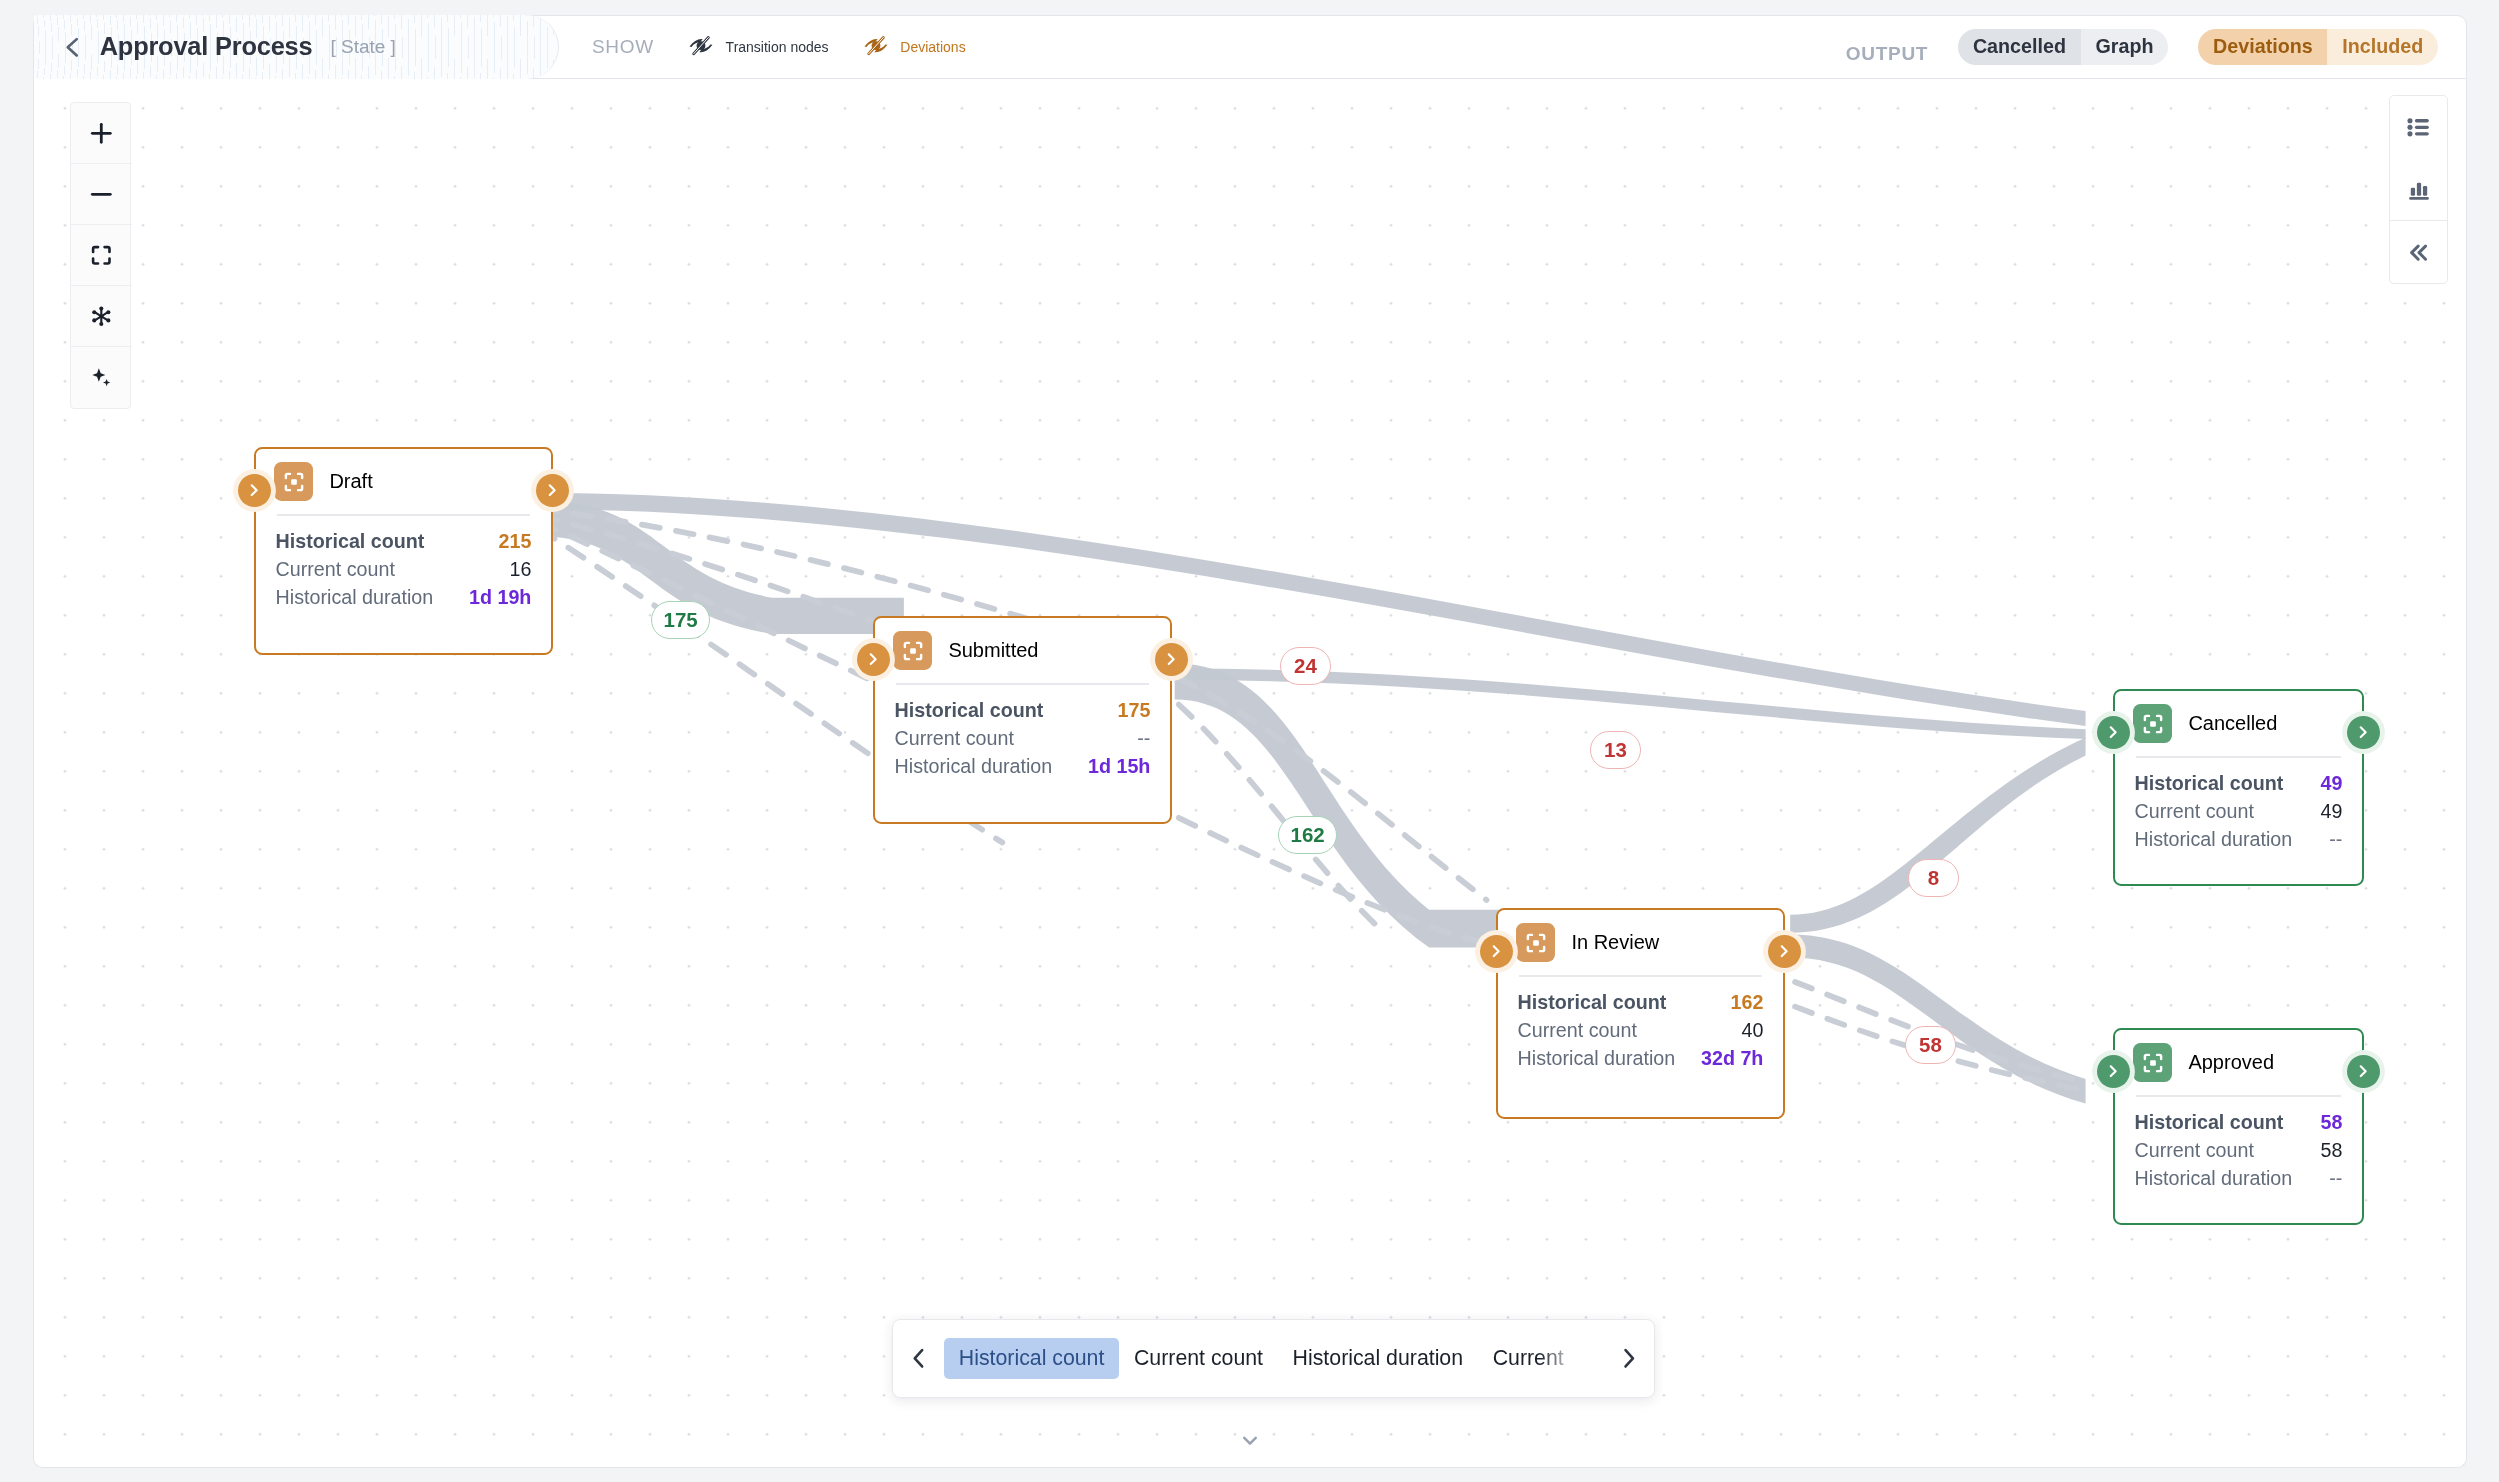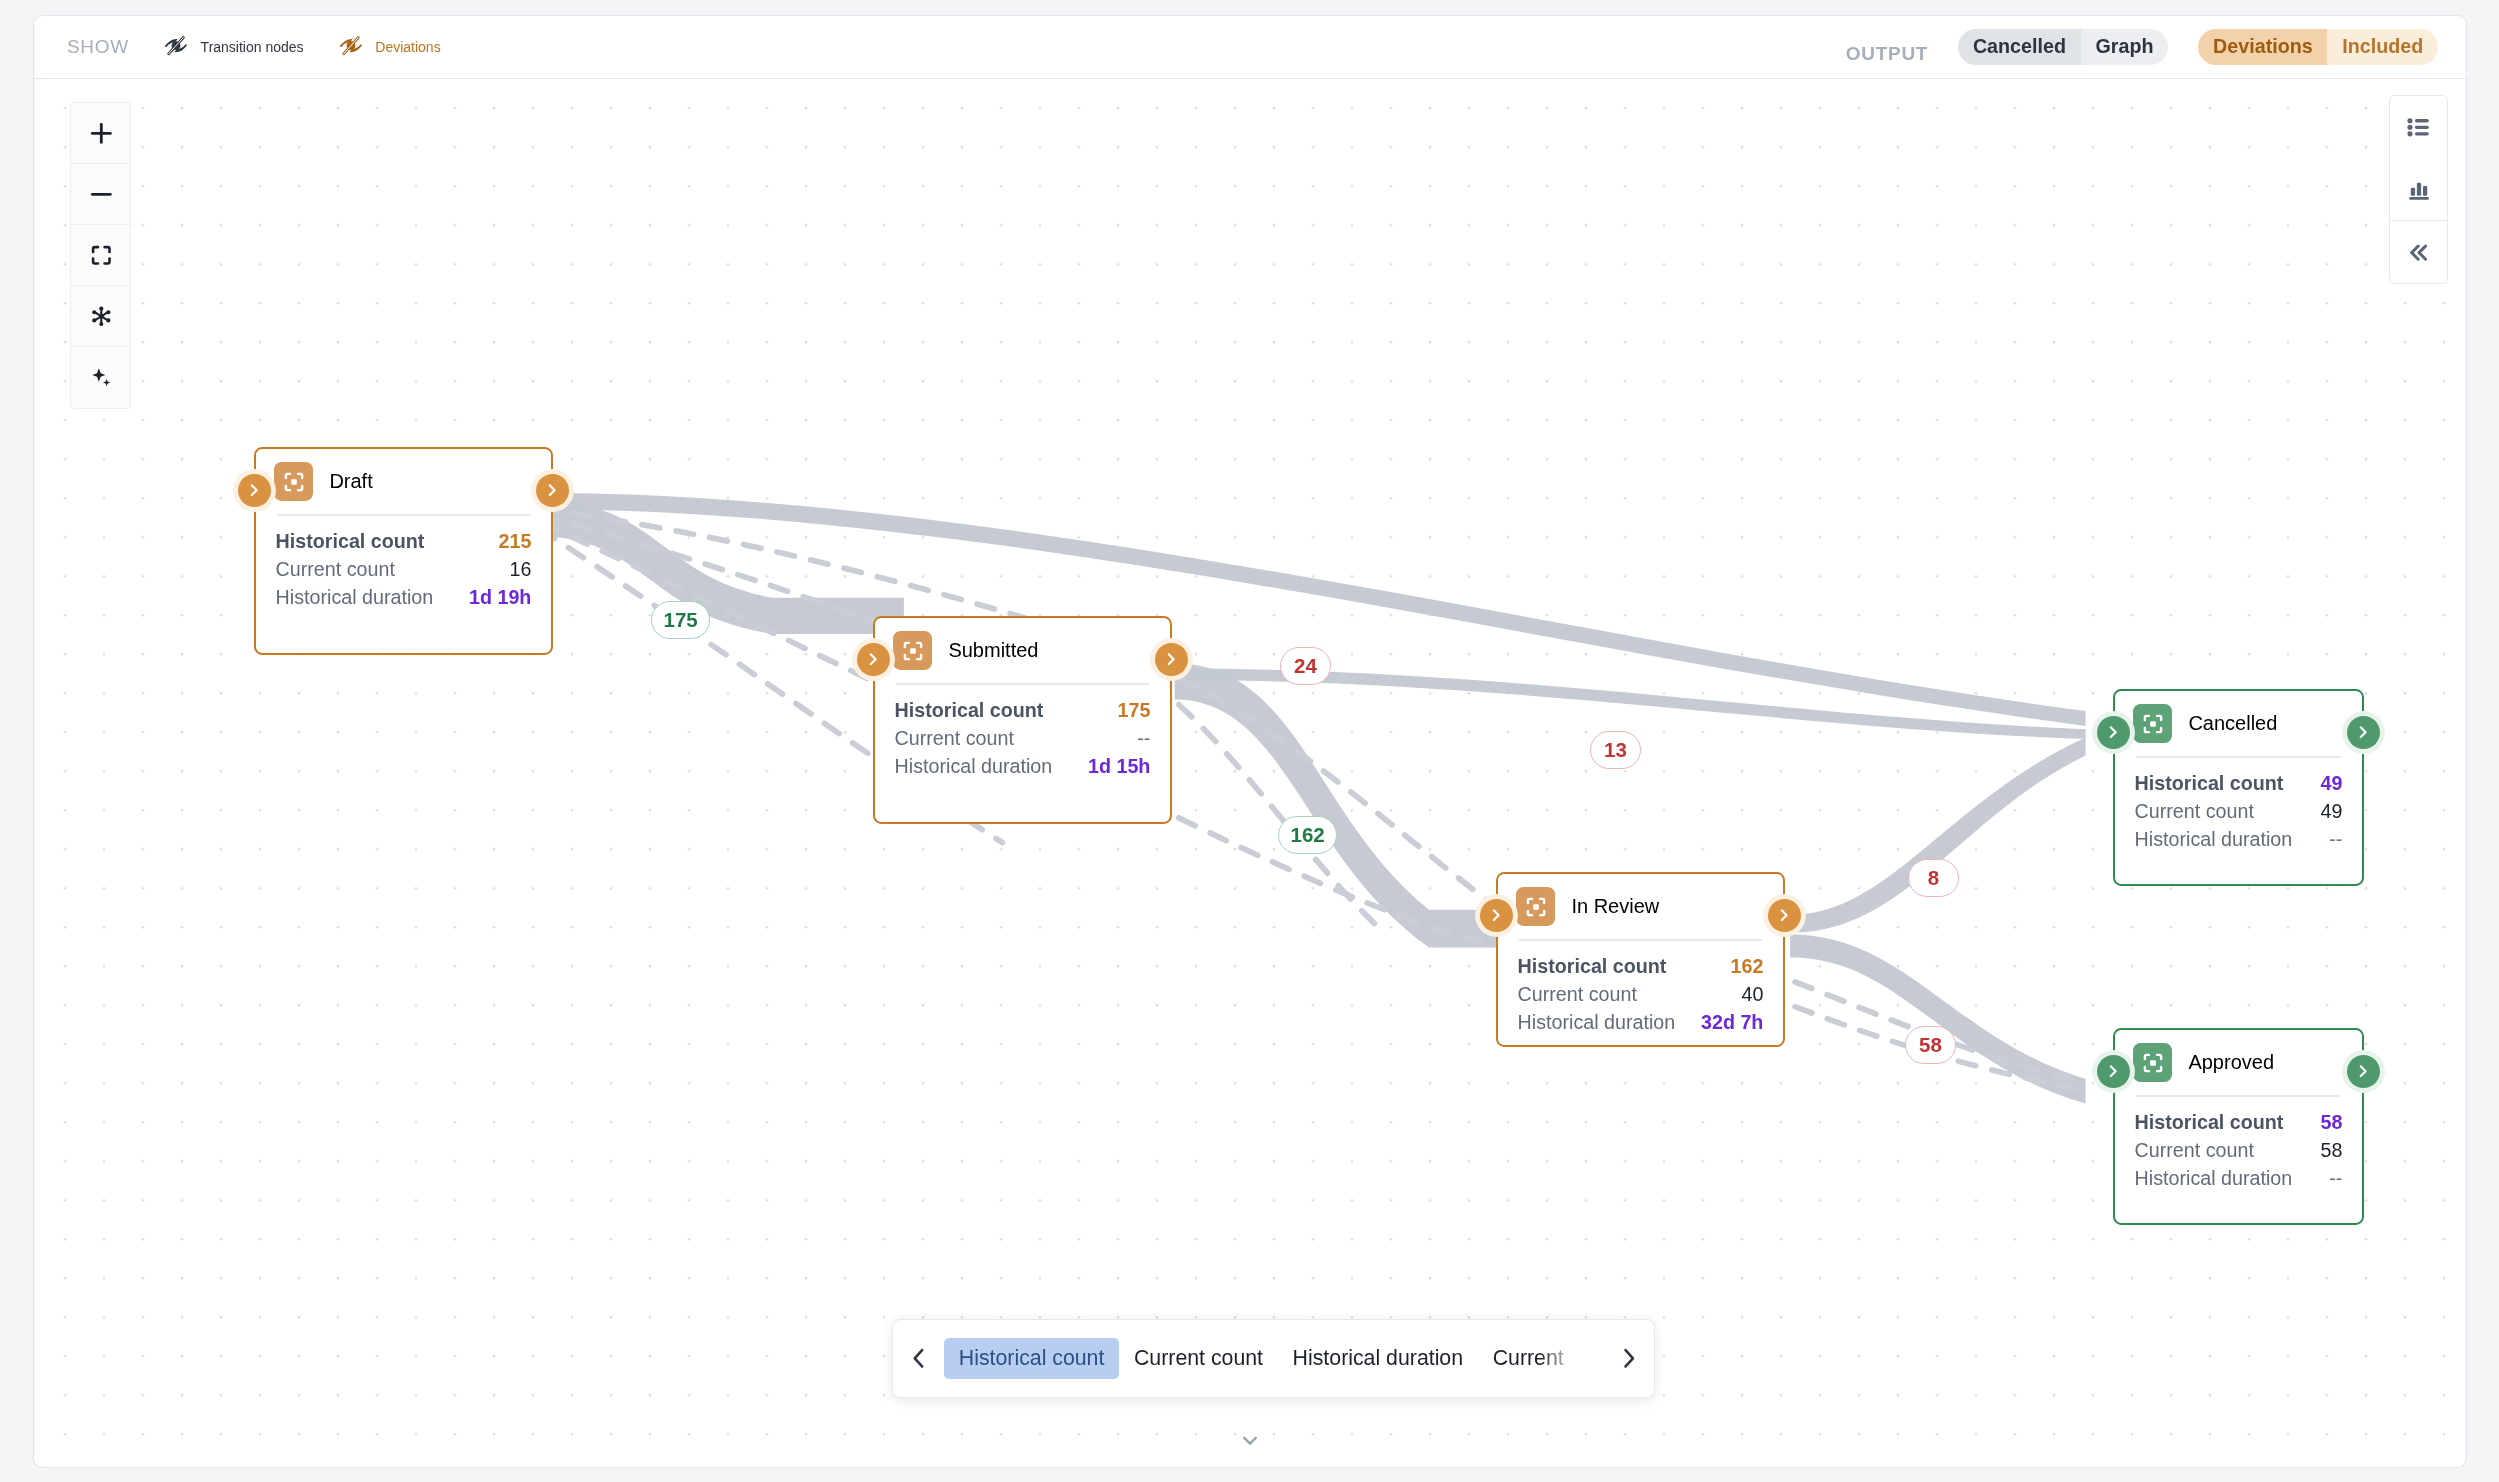--- a/index.html
+++ b/index.html
@@ -302,20 +302,33 @@
     z-index: 8;
   }
 </style>
 </head>
 <body>
 
 <div id="app">
 
   <div id="header">
 
+    <div class="hdr-pill">
+      <div class="arcs"></div>
+
+      <div class="back-chev">
+        <svg width="21.3" height="24.6" viewBox="0 0 26 30">
+          <polyline points="18,5 7,15 18,25" fill="none" stroke="#5b6personally" stroke-width="3"></polyline>
+          <polyline points="18,5 7,15 18,25" fill="none" stroke="#596273" stroke-width="3.2" stroke-linecap="round" stroke-linejoin="round"></polyline>
+        </svg>
+      </div>
+
+      <div class="hdr-title">Approval Process</div>
+      <div class="hdr-state">[ State ]</div>
+    </div>
 
     <div class="hdr-show-label">SHOW</div>
 
     <div class="toggle-chip dark">
       <span>
         <svg width="28" height="21.3" viewBox="0 0 34 26">
           <g fill="#2f3742">
             <path d="M3 14 C8 7 14 4 19 5 L16 9 C12 9 8 11 5.5 14.5 Z"></path>
             <path d="M31 12 C26 19 20 22 15 21 L18 17 C22 17 26 15 28.5 11.5 Z"></path>
             <ellipse cx="17" cy="13" rx="5.4" ry="5.4"></ellipse>
@@ -549,21 +562,21 @@
       <div class="kv">
         <span class="k">Current count</span>
         <span class="v v-muted">--</span>
       </div>
       <div class="kv">
         <span class="k">Historical duration</span>
         <span class="v v-green">1d 15h</span>
       </div>
     </div>
 
-    <div class="node amber" style="left:1462px; top:793px; width:289px; height:175px;">
+    <div class="node amber" style="left:1462px; top:829px; width:289px; height:211px;">
       <div class="handle left">
         <svg width="16.4" height="16.4" viewBox="0 0 20 20">
             <polyline points="7,4 13,10 7,16" fill="none" stroke="#fff" stroke-width="2.6" stroke-linecap="round" stroke-linejoin="round"></polyline>
           </svg>
       </div>
       <div class="handle right">
         <svg width="16.4" height="16.4" viewBox="0 0 20 20">
             <polyline points="7,4 13,10 7,16" fill="none" stroke="#fff" stroke-width="2.6" stroke-linecap="round" stroke-linejoin="round"></polyline>
           </svg>
       </div>

